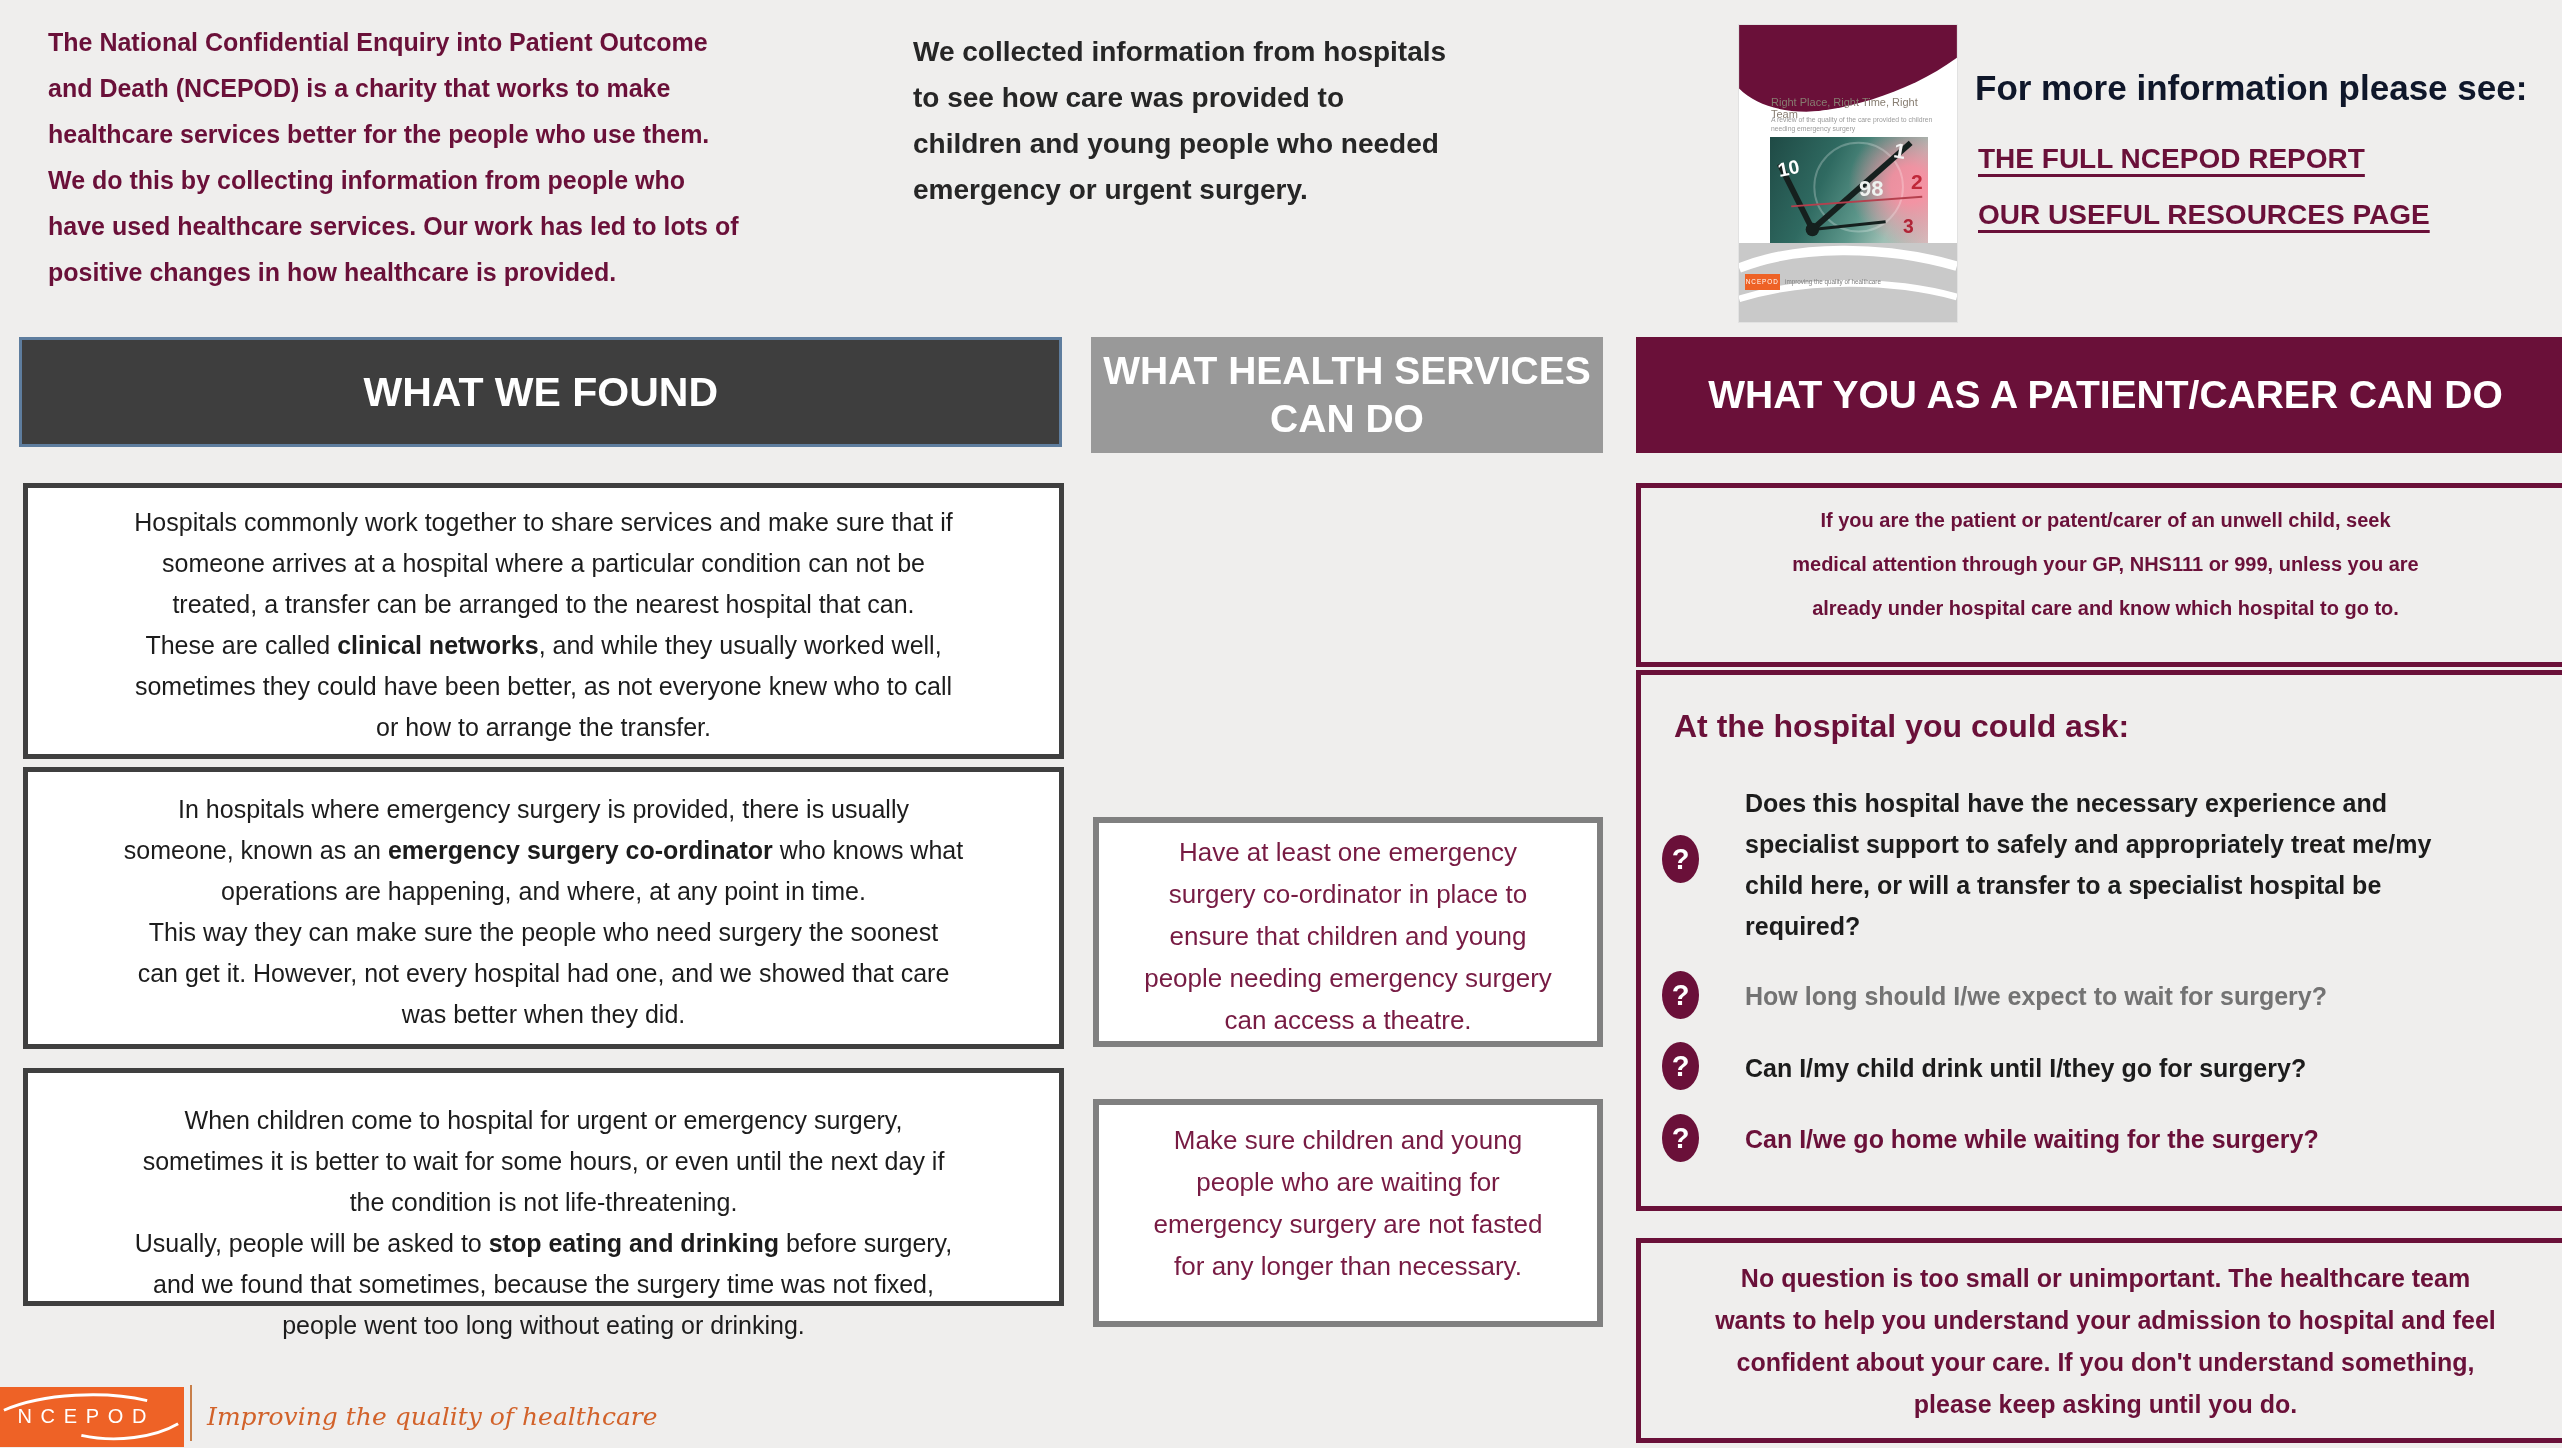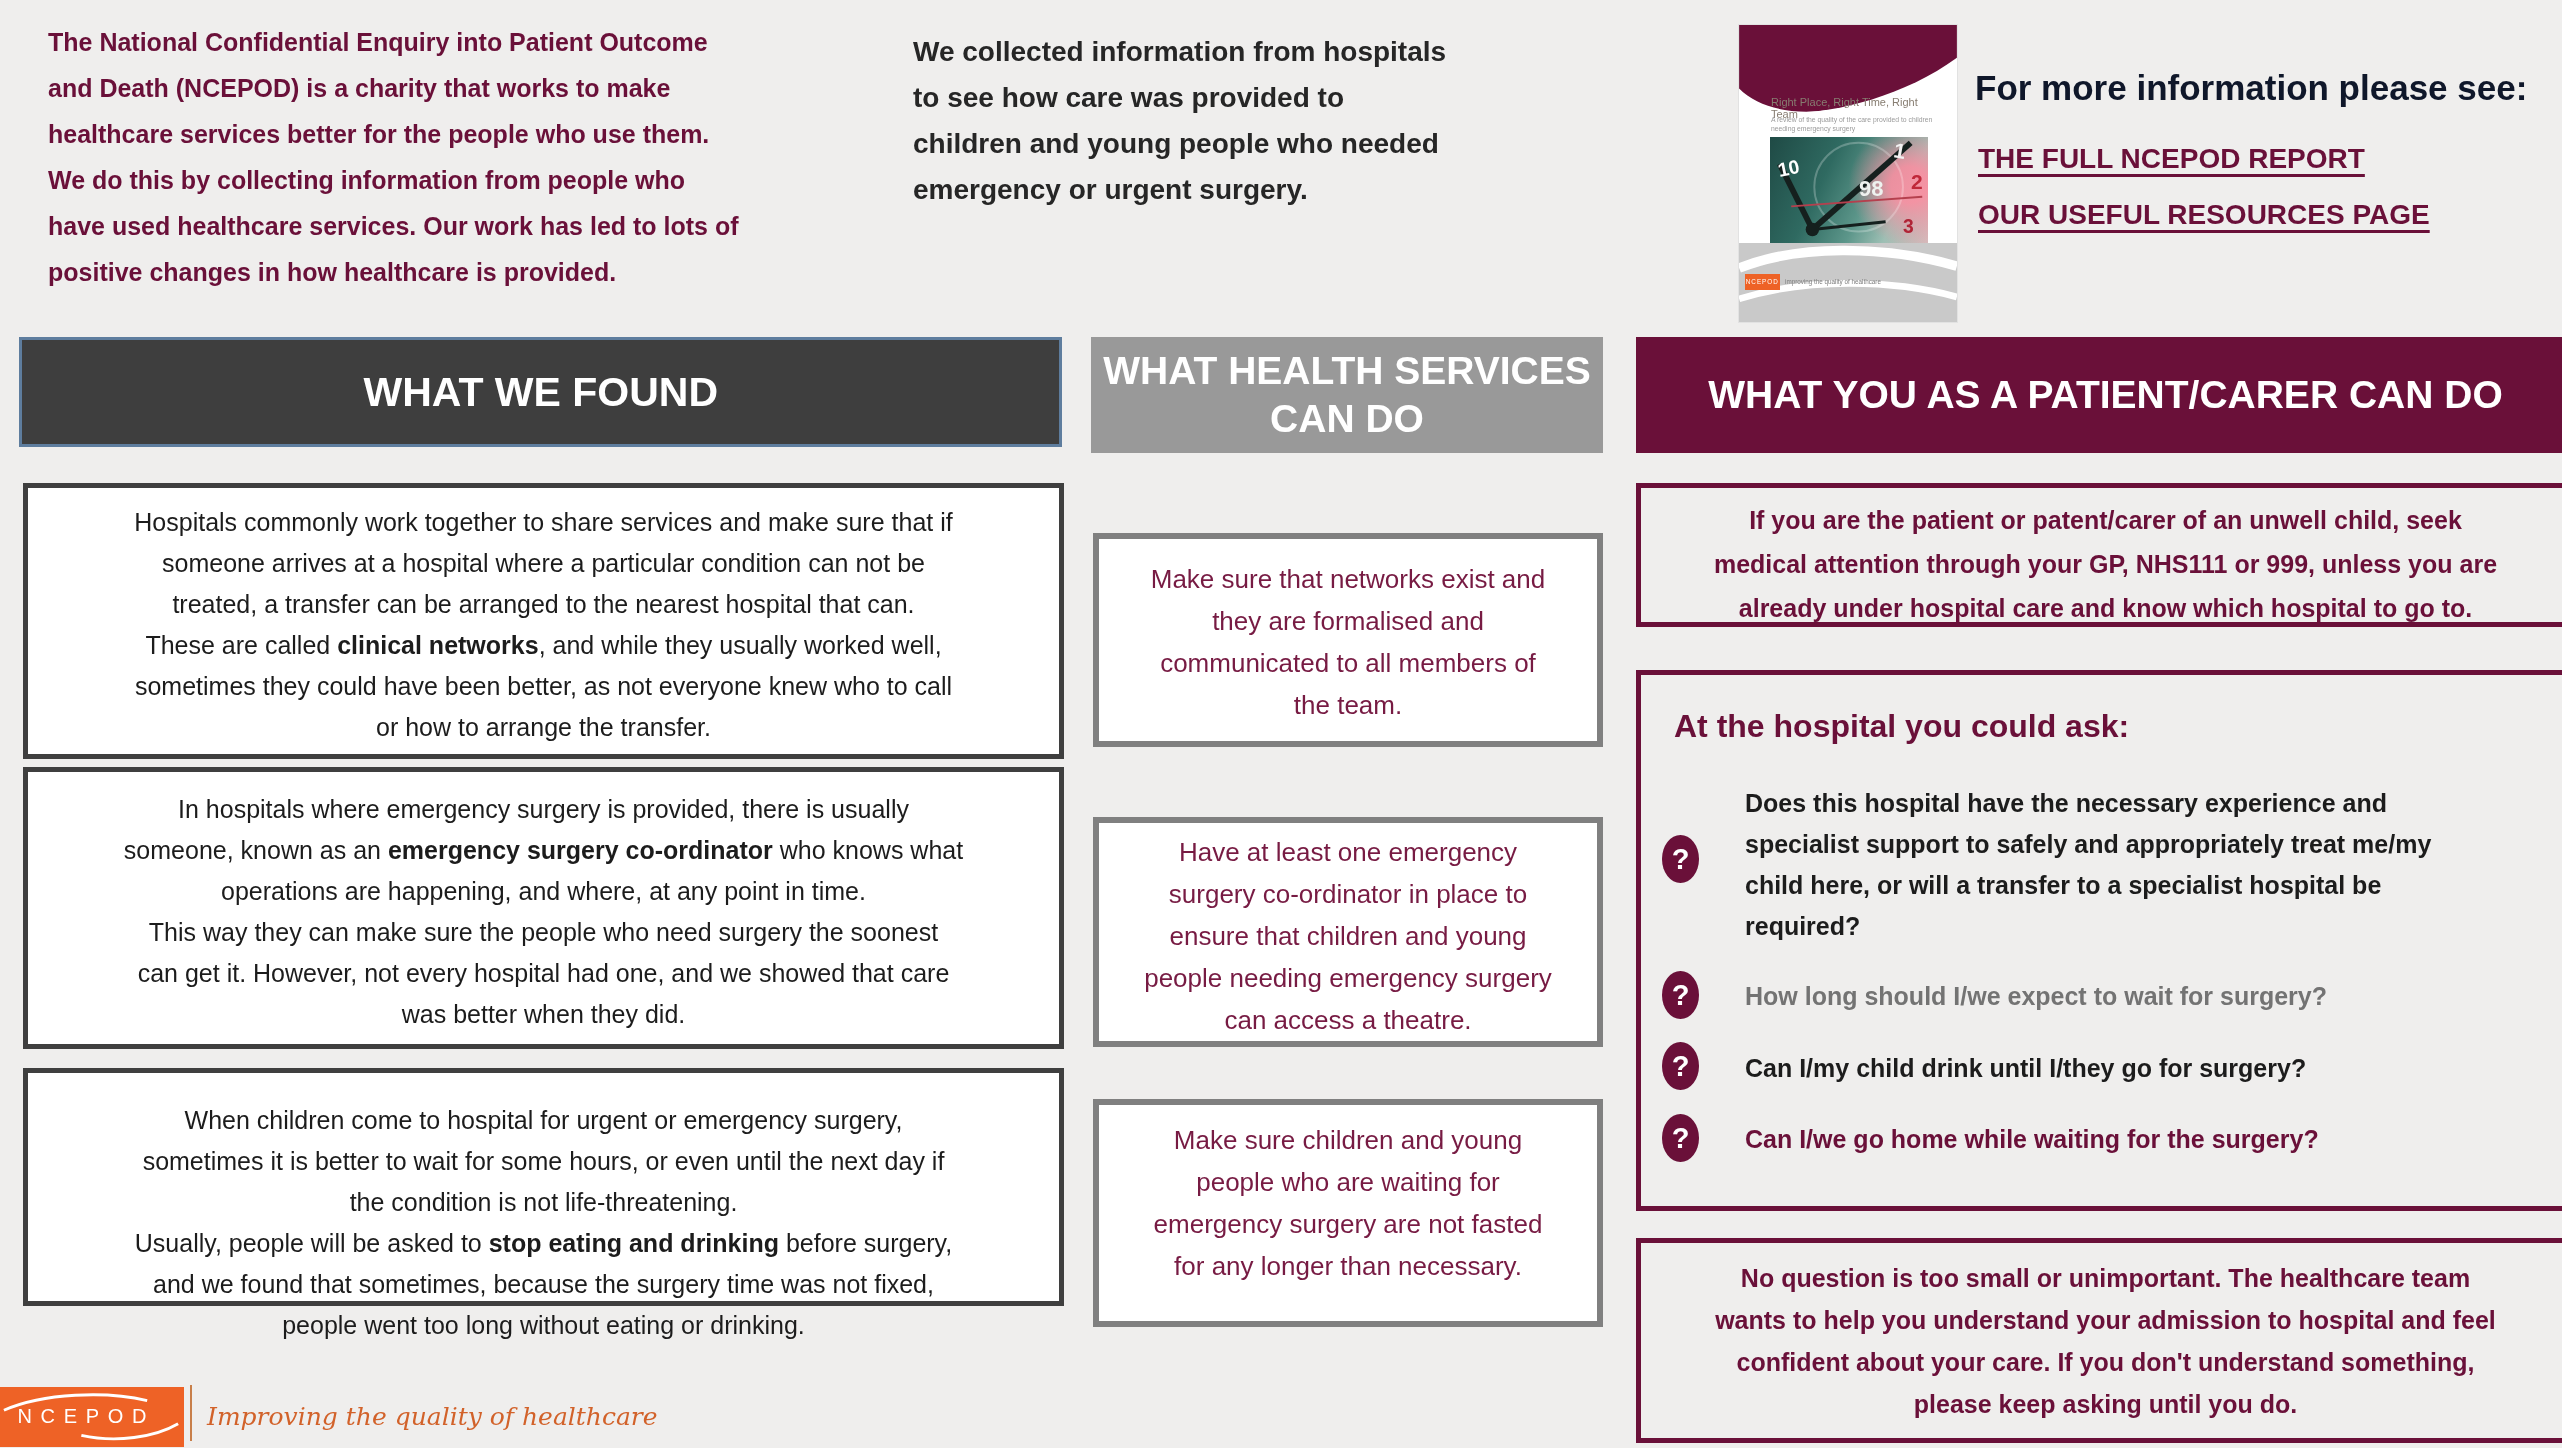--- a/index.html
+++ b/index.html
@@ -60,21 +60,21 @@
   
   .sbox{left:1093px;width:510px;background:#ffffff;border:6.8px solid #808080;
         box-sizing:border-box;color:#771B43;font-size:26px;line-height:42px;
         text-align:center;white-space:pre-line;padding:0 7.7px;}
   .sbox1{top:533px;height:214px;padding-top:19.3px;}
   .sbox2{top:817px;height:230px;padding-top:7.7px;}
   .sbox3{top:1099px;height:228px;padding-top:14px;}
 
   
   .pbox{left:1636px;width:939px;border:5.8px solid #6A1039;box-sizing:border-box;}
-  .pbox1{top:483px;height:144px;color:#6A1039;font-weight:700;font-size:25px;line-height:44px;
+  .pbox1{top:483px;height:184px;color:#6A1039;font-weight:700;font-size:20px;line-height:44px;
          text-align:center;white-space:pre-line;padding-top:9.7px;}
   .pbox2{top:670px;height:541px;}
   .pbox3{top:1238px;height:205px;color:#6A1039;font-weight:700;font-size:25px;line-height:42px;
          text-align:center;white-space:pre-line;padding-top:13.5px;}
   .ask-heading{left:33px;top:33px;font-weight:700;font-size:32px;color:#6A1039;position:absolute;}
   .q-icon{position:absolute;left:21px;width:37px;height:48px;border-radius:50%;
           background:#6A1039;color:#ffffff;font-weight:700;font-size:29px;
           display:flex;align-items:center;justify-content:center;}
   .q-text{position:absolute;left:104px;width:811px;font-weight:700;font-size:25px;
           line-height:41px;white-space:pre-line;}
@@ -159,24 +159,20 @@
 These are called </span><span style="font-weight: 700;">clinical networks</span><span>, and while they usually worked well,
 sometimes they could have been better, as not everyone knew who to call
 or how to arrange the transfer.</span></div>
   <div class="abs fbox fbox3"><span>When children come to hospital for urgent or emergency surgery,
 sometimes it is better to wait for some hours, or even until the next day if
 the condition is not life-threatening.
 Usually, people will be asked to </span><span style="font-weight: 700;">stop eating and drinking</span><span> before surgery,
 and we found that sometimes, because the surgery time was not fixed,
 people went too long without eating or drinking.</span></div>
 
-  <div class="abs sbox sbox1">Make sure that networks exist and
-they are formalised and
-communicated to all members of
-the team.</div>
   <div class="abs sbox sbox2">Have at least one emergency
 surgery co-ordinator in place to
 ensure that children and young
 people needing emergency surgery
 can access a theatre.</div>
   <div class="abs sbox sbox3">Make sure children and young
 people who are waiting for
 emergency surgery are not fasted
 for any longer than necessary.</div>
 

